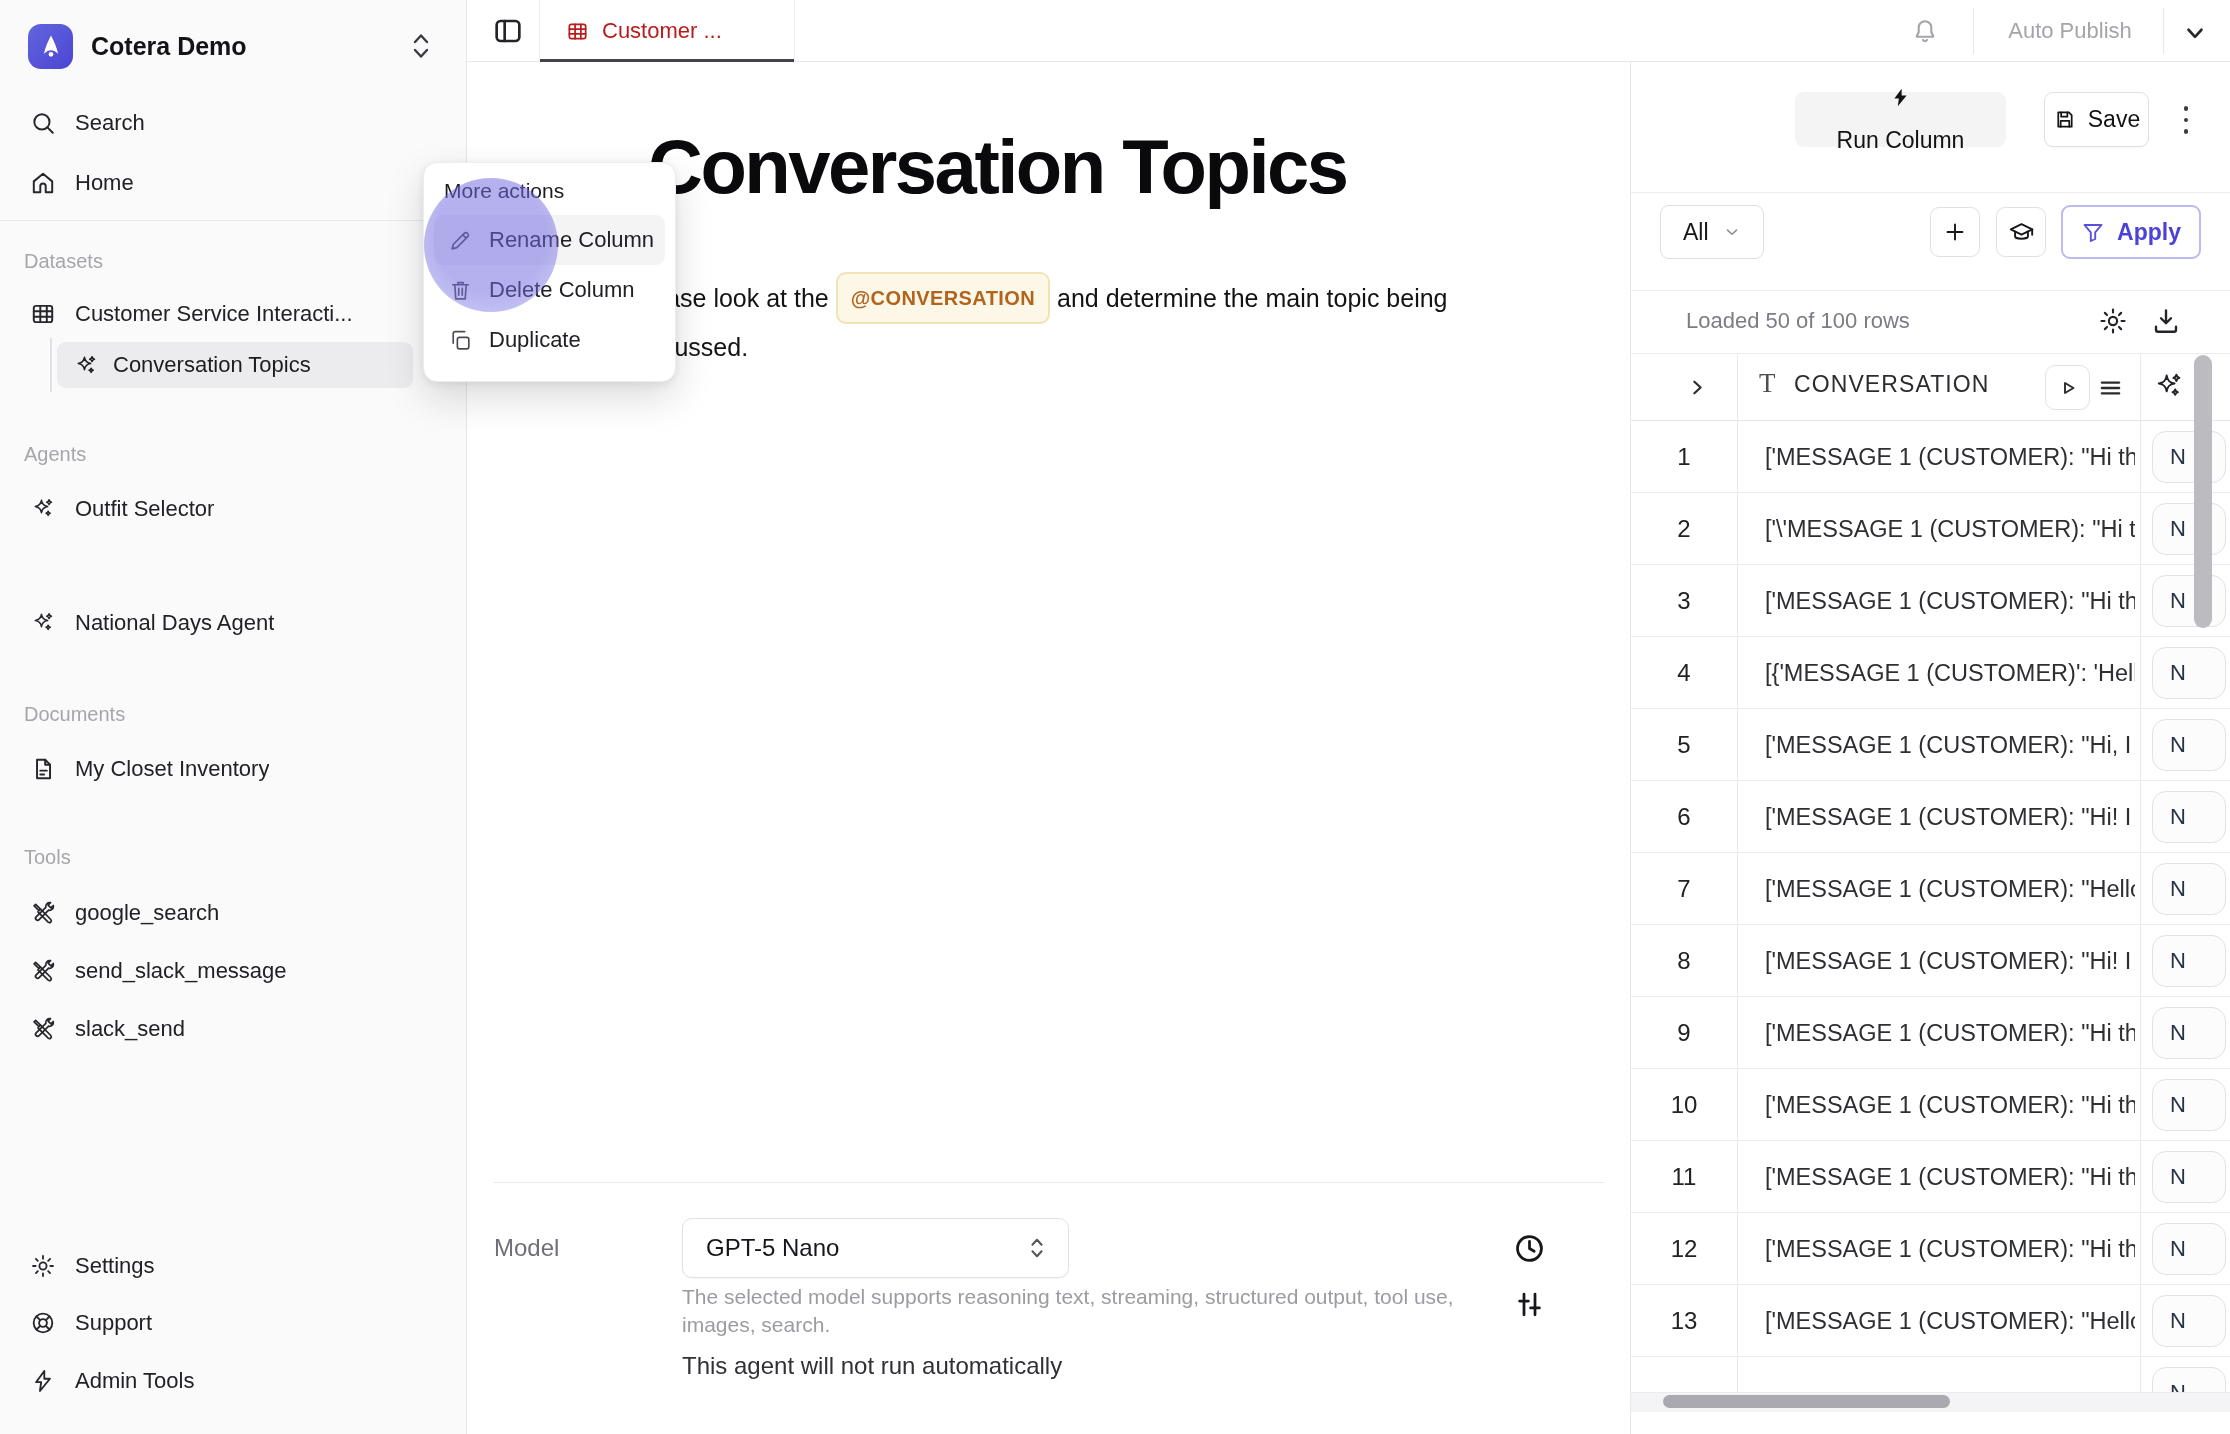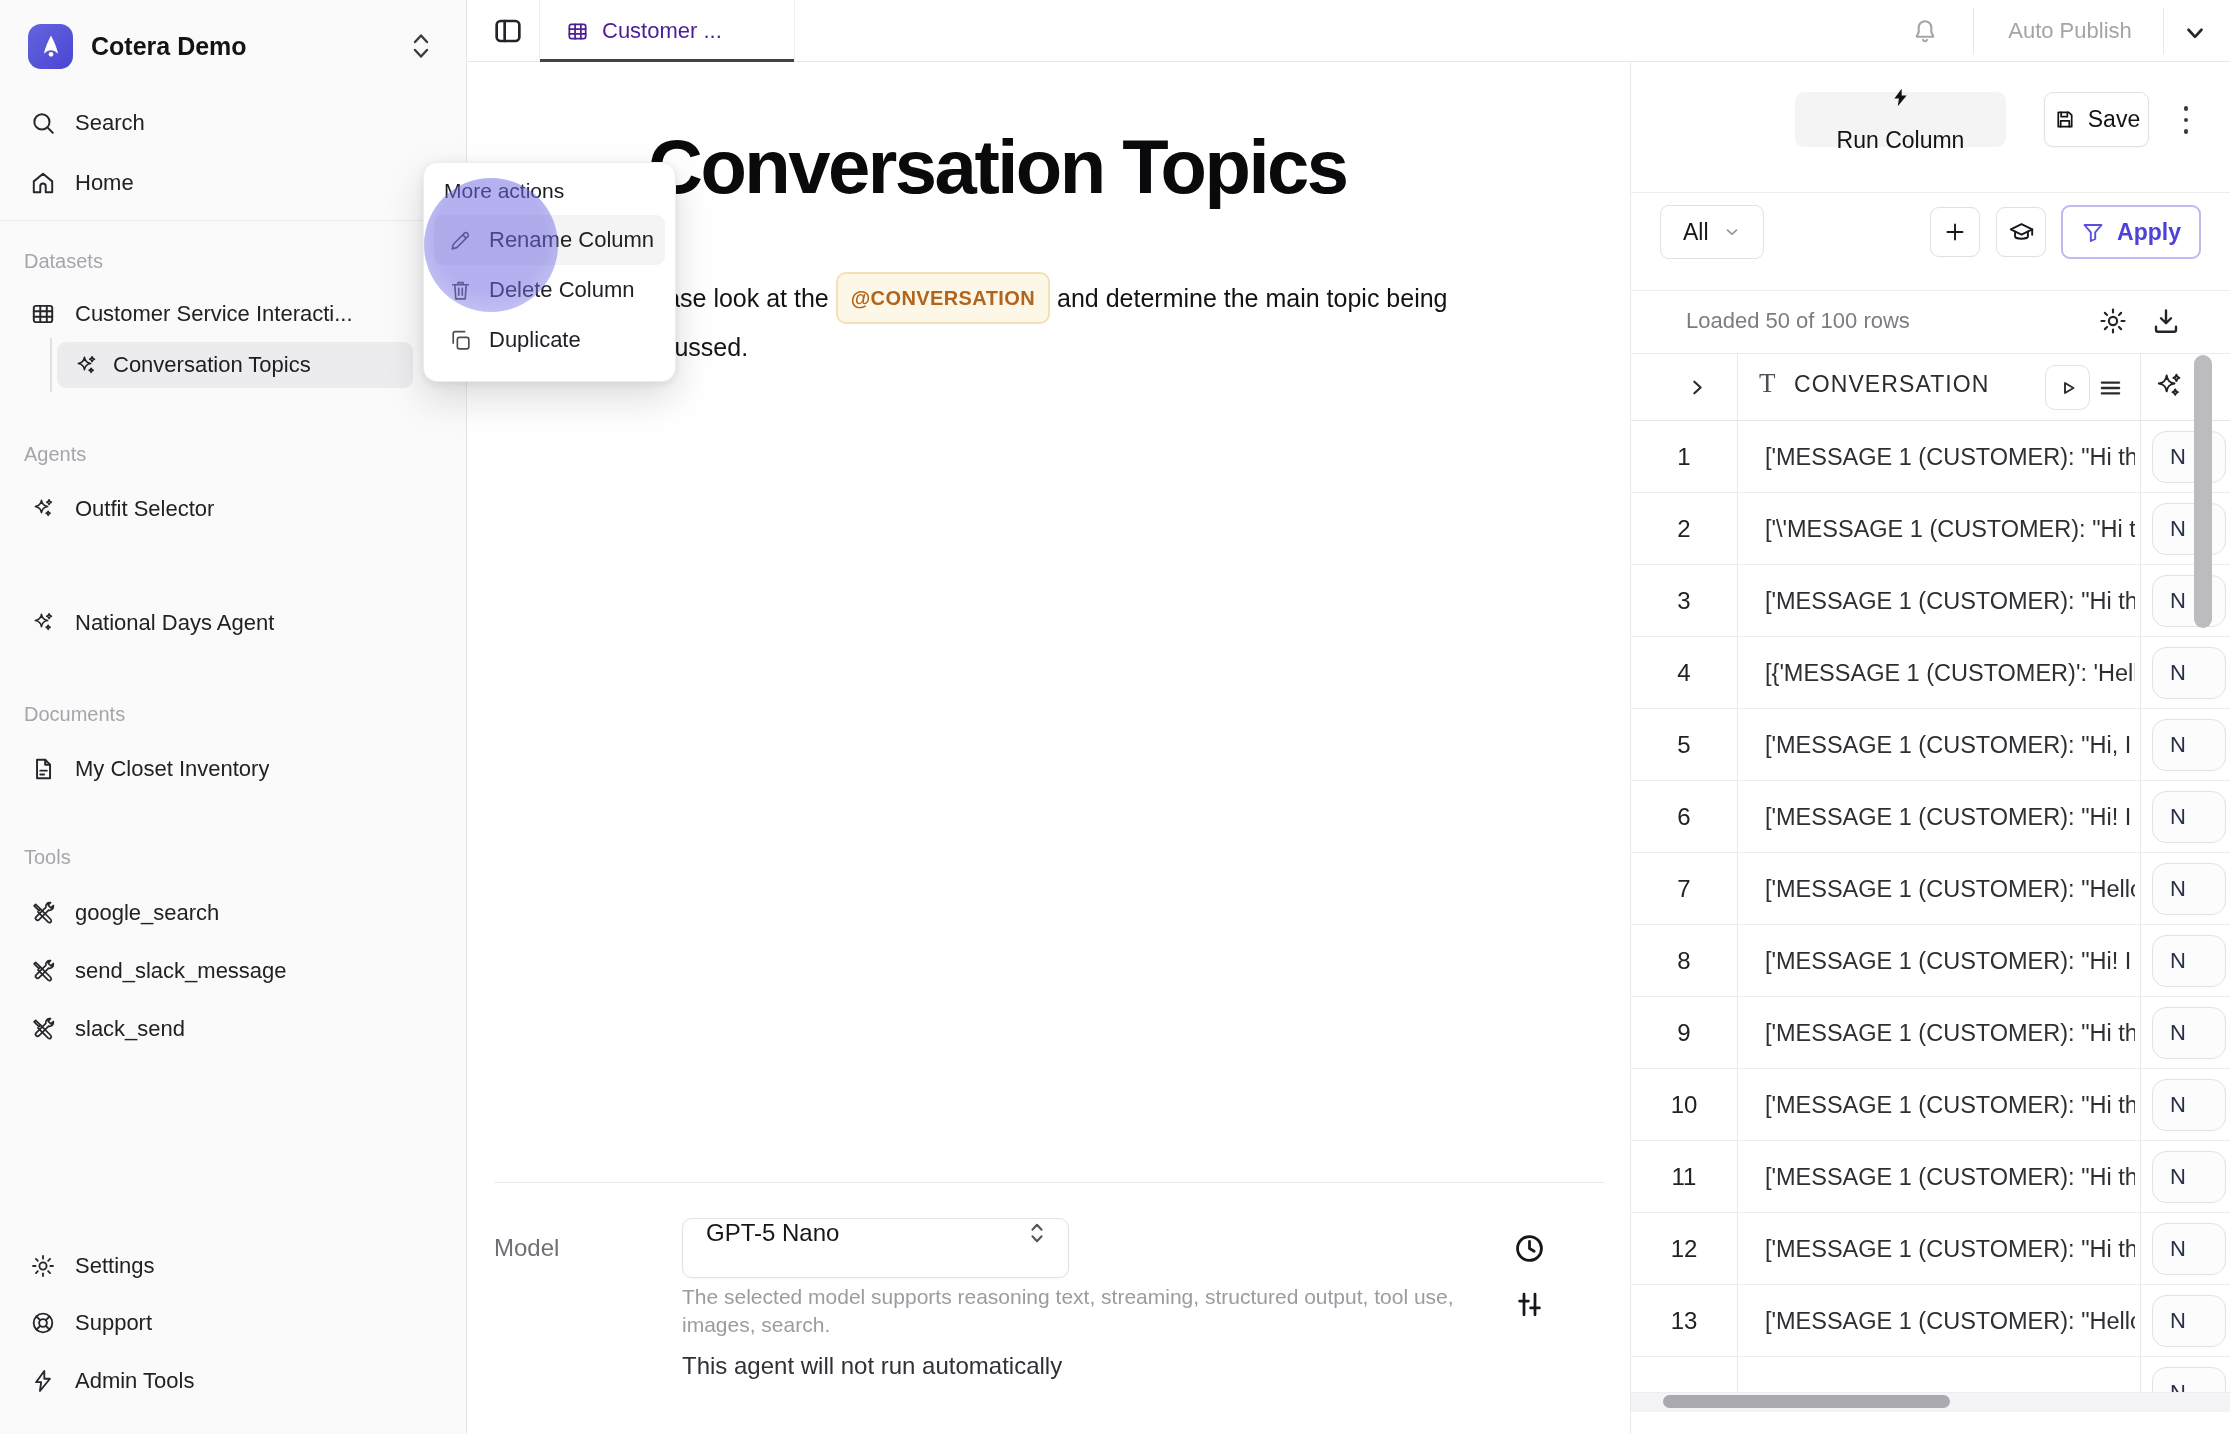--- a/index.html
+++ b/index.html
@@ -23,39 +23,39 @@
   .sec-label{left:24px;font-size:20px;font-weight:500;color:#a5a5ac;}
   .side-div{left:0;width:467px;height:1px;background:#e9e9ec;}
   .nest-line{left:50px;width:2px;background:#e1e1e5;}
   .pill{left:57px;width:356px;height:46px;background:#ececee;border-radius:9px;display:flex;align-items:center;
         gap:15px;padding-left:16px;font-size:22px;color:#1c1c21;}
 
   
   .topbar{left:467px;top:0;width:1763px;height:62px;background:#fff;border-bottom:1px solid #e8e8ea;}
   .tgl{left:25px;top:15px;width:32px;height:32px;color:#232329;}
   .tab{left:72px;top:0;width:256px;height:62px;border-left:1px solid #efeff1;border-right:1px solid #efeff1;
-       display:flex;align-items:center;gap:13px;padding-left:26px;font-size:22px;color:#4c1d95;}
+       display:flex;align-items:center;gap:13px;padding-left:26px;font-size:22px;color:#b91c1c;}
   .tab::after{content:"";position:absolute;left:0;right:0;bottom:0;height:3px;background:#43434a;}
   .bell{left:1444px;top:17px;width:28px;height:28px;color:#a4a4ab;}
   .tb-div{top:8px;width:1px;height:46px;background:#e7e7ea;}
   .autopub{left:1536px;top:0;width:134px;height:62px;display:flex;align-items:center;justify-content:center;
            font-size:22px;color:#a4a4ab;}
   .tb-caret{left:1715px;top:20px;width:26px;height:26px;color:#26262b;}
 
   
   .main{left:467px;top:62px;width:1163px;height:1372px;background:#fff;}
   .vdiv{left:1630px;top:62px;width:1px;height:1372px;background:#e8e8ea;}
   .h1{left:181px;top:64px;font-size:76px;line-height:1.08;font-weight:800;letter-spacing:-2.5px;color:#0a0a0c;white-space:nowrap;}
   .prompt{left:163px;top:212px;width:845px;font-size:25px;line-height:42px;color:#131316;}
   .mention{display:inline-block;background:#fdf7e7;border:2px solid #f1e2b6;border-radius:10px;color:#b2641c;
            font-size:20px;font-weight:600;letter-spacing:.4px;padding:3px 13px;transform:translateY(-2px);}
   .m-div{left:27px;top:1120px;width:1110px;height:1px;background:#eaeaec;}
   .m-label{left:27px;top:1172px;font-size:24px;color:#6f6f76;}
   .m-select{left:215px;top:1156px;width:387px;height:60px;background:#fff;border:1px solid #e2e2e6;border-radius:10px;
-            box-shadow:0 1px 2px rgba(0,0,0,.04);display:flex;align-items:flex-start;font-size:24px;color:#17171b;padding-left:23px;}
+            box-shadow:0 1px 2px rgba(0,0,0,.04);display:flex;align-items:center;font-size:24px;color:#17171b;padding-left:23px;}
   .m-sel-caret{position:absolute;right:20px;color:#55555c;}
   .m-desc{left:215px;top:1221px;width:820px;font-size:21px;line-height:28px;color:#9b9ba2;}
   .m-note{left:215px;top:1290px;font-size:24px;color:#303036;}
   .clock{left:1046px;top:1170px;width:33px;height:33px;color:#17171b;}
   .sliders{left:1046px;top:1226px;width:33px;height:33px;color:#17171b;}
 
   
   .rpanel{left:1631px;top:62px;width:599px;height:1372px;background:#fff;}
   .btn{display:flex;align-items:center;justify-content:center;gap:12px;border-radius:9px;font-size:23px;}
   .run{left:164px;top:30px;width:211px;height:55px;background:#f4f4f5;color:#131316;font-weight:500;flex-direction:column;}

